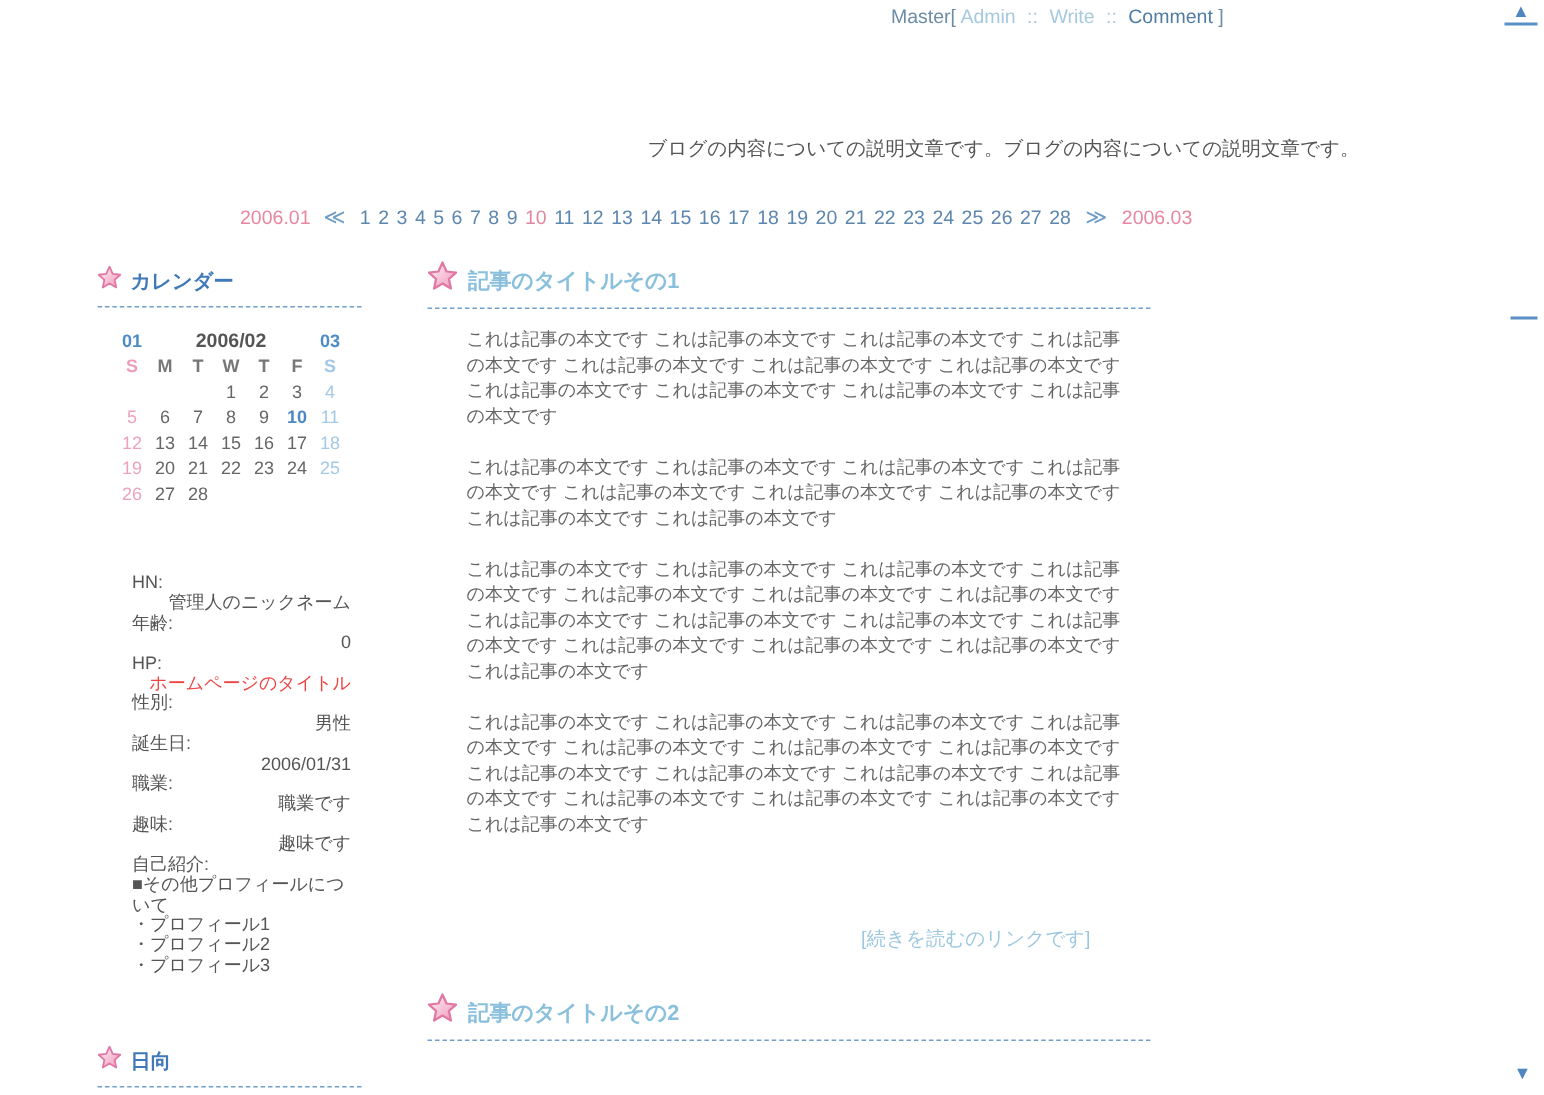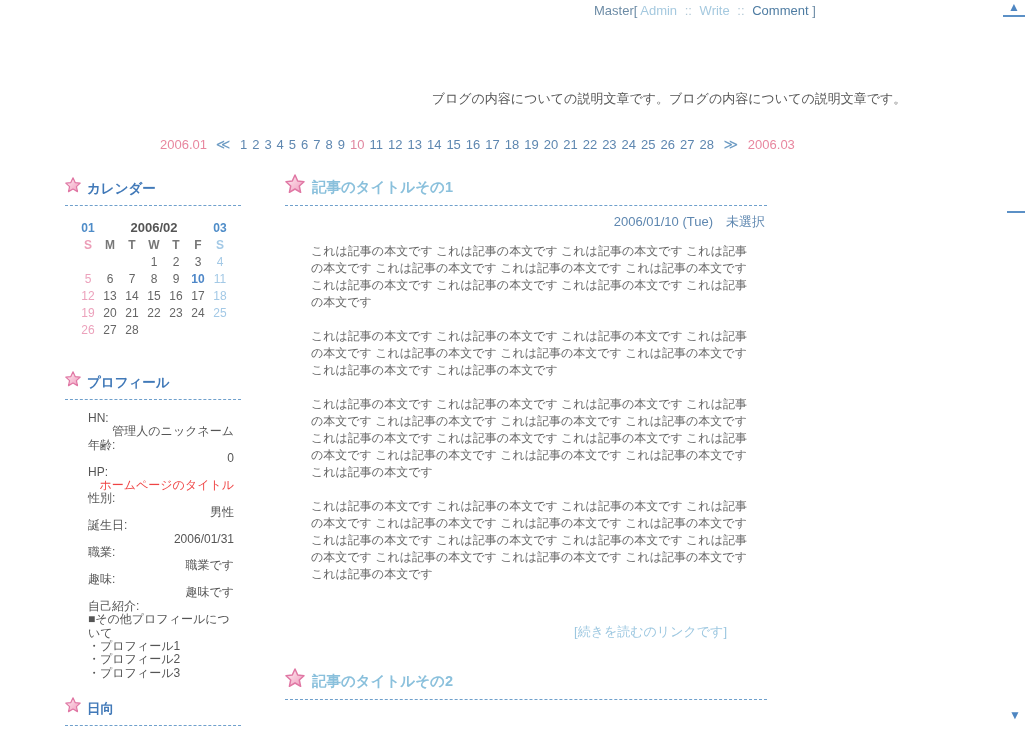--- a/index.html
+++ b/index.html
@@ -73,21 +73,21 @@
   
   .main-col { position:absolute; left:285px; top:176px; width:482px; }
   .article-header { position:relative; padding:2px 0 8px 27px; border-bottom:1px dashed #6fa0cc; }
   .article-header .star { top:-2px; }
   .article-title { font-size:14.5px; font-weight:bold; color:#8ac0dc; }
   .article-date { text-align:right; margin:7px 2px 0 0; color:#5e87b0; font-size:13px; }
   .article-body { margin:12px 18px 0 26px; width:440px; font-size:12px; line-height:17px;
     color:#666; word-break:break-all; }
   .article-body p { margin:0 0 17px 0; }
   .article-body p.gap-large { margin-top:12px; }
-  .more-link { display:block; text-align:right; padding-right:40px; margin-top:40px;
+  .more-link { display:block; text-align:right; padding-right:40px; margin-top:59px;
     color:#9cc7e0; font-size:13px; }
   .tc-line { text-align:right; padding-right:6px; margin-top:27px; font-size:13px; }
   .tc-line a { color:#9cc7e0; margin-left:12px; }
   .article2 { margin-top:29px; }
 </style>
 </head>
 <body>
 
 <svg width="0" height="0" style="position:absolute">
   <defs>
@@ -195,28 +195,20 @@
           <td class="wd"></td>
           <td class="wd"></td>
           <td class="wd"></td>
           <td class="sat"></td>
         </tr>
       </tbody>
   </table>
 </div>
 
 <div class="side-section sec-profile">
-  <div class="sec-header">
-    <span class="star">
-      <svg width="16" height="16" viewBox="0 0 20 20">
-          <path d="M10 1 L12.7 7 L19 7.7 L14.3 12 L15.6 18.3 L10 15 L4.4 18.3 L5.7 12 L1 7.7 L7.3 7 Z" fill="url(#starGrad)" stroke="#e077a4" stroke-width="1.5" stroke-linejoin="round"></path>
-        </svg>
-    </span>
-    <span class="sec-title">プロフィール</span>
-  </div>
   <div class="profile-body" id="profile-body">
 
   <div class="p-label">HN:</div>
       <div class="p-value">管理人のニックネーム</div>
       <div class="p-label">年齢:</div>
       <div class="p-value">0</div>
       <div class="p-label">HP:</div>
       <div class="p-value link">ホームページのタイトル</div>
       <div class="p-label">性別:</div>
       <div class="p-value">男性</div>
@@ -249,21 +241,20 @@
 
   <div class="article">
     <div class="article-header sec-header">
       <span class="star">
         <svg width="20" height="20" viewBox="0 0 20 20">
             <path d="M10 1 L12.7 7 L19 7.7 L14.3 12 L15.6 18.3 L10 15 L4.4 18.3 L5.7 12 L1 7.7 L7.3 7 Z" fill="url(#starGrad)" stroke="#e077a4" stroke-width="1.5" stroke-linejoin="round"></path>
           </svg>
       </span>
       <a class="article-title">記事のタイトルその1</a>
     </div>
-    <div class="article-date">2006/01/10 (Tue)　未選択</div>
     <div class="article-body" id="article1-body">
 
     <p>これは記事の本文です これは記事の本文です これは記事の本文です これは記事の本文です これは記事の本文です これは記事の本文です これは記事の本文です これは記事の本文です これは記事の本文です これは記事の本文です これは記事の本文です</p>
         <p>これは記事の本文です これは記事の本文です これは記事の本文です これは記事の本文です これは記事の本文です これは記事の本文です これは記事の本文です これは記事の本文です これは記事の本文です</p>
         <p>これは記事の本文です これは記事の本文です これは記事の本文です これは記事の本文です これは記事の本文です これは記事の本文です これは記事の本文です これは記事の本文です これは記事の本文です これは記事の本文です これは記事の本文です これは記事の本文です これは記事の本文です これは記事の本文です これは記事の本文です</p>
         <p class="gap-large">これは記事の本文です これは記事の本文です これは記事の本文です これは記事の本文です これは記事の本文です これは記事の本文です これは記事の本文です これは記事の本文です これは記事の本文です これは記事の本文です これは記事の本文です これは記事の本文です これは記事の本文です これは記事の本文です これは記事の本文です</p>
       </div>
     <a class="more-link">[続きを読むのリンクです]</a>
   </div>
 

